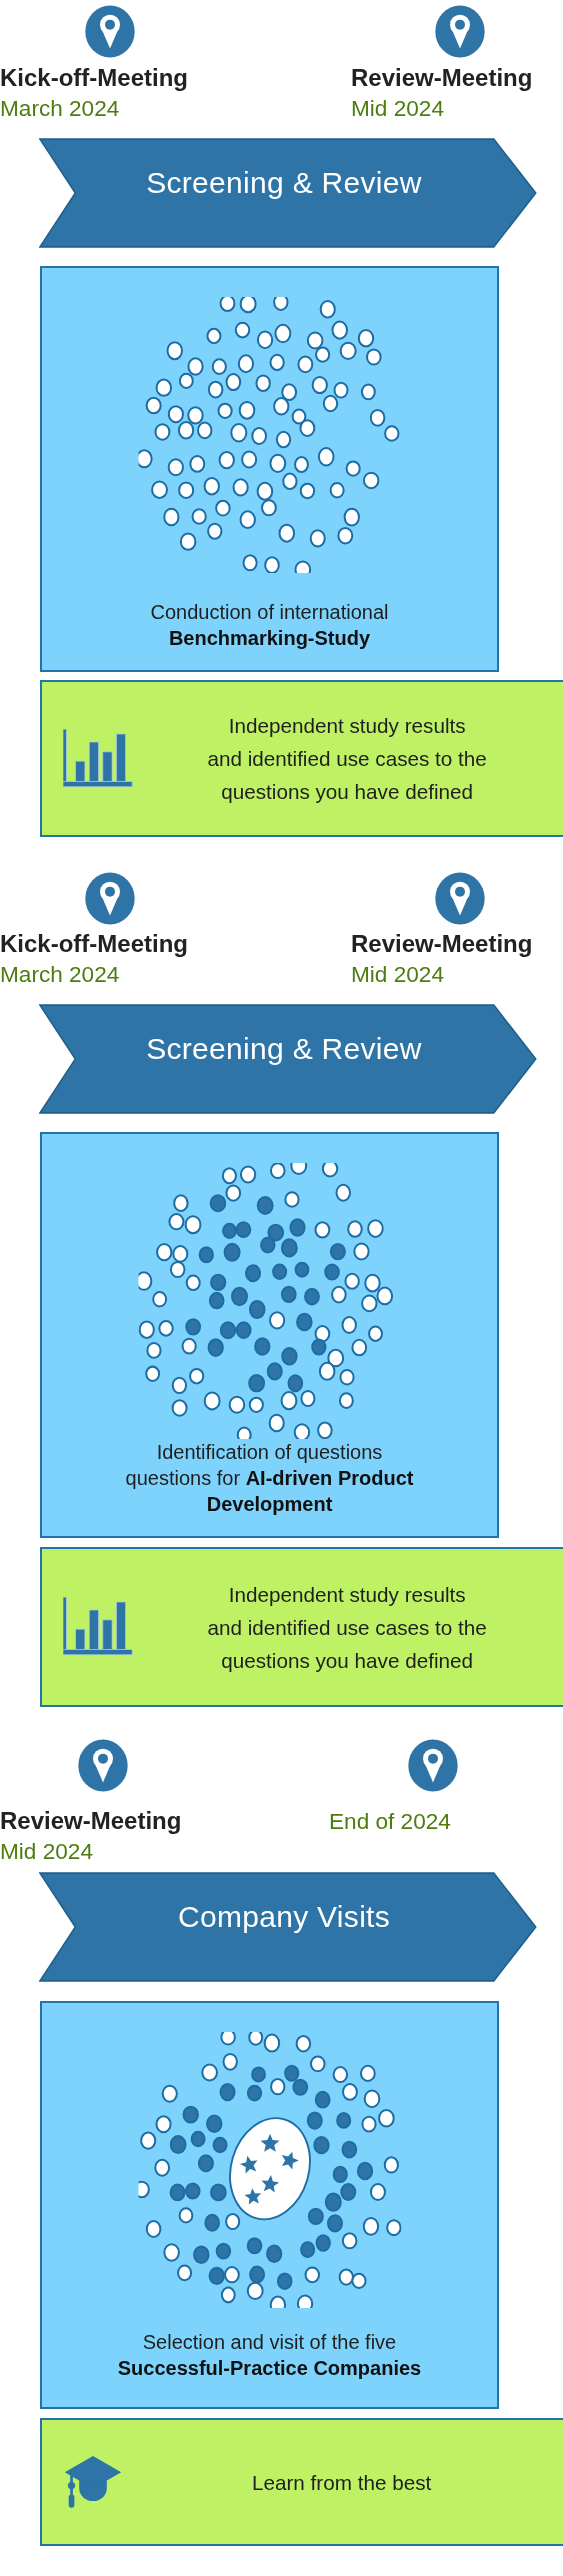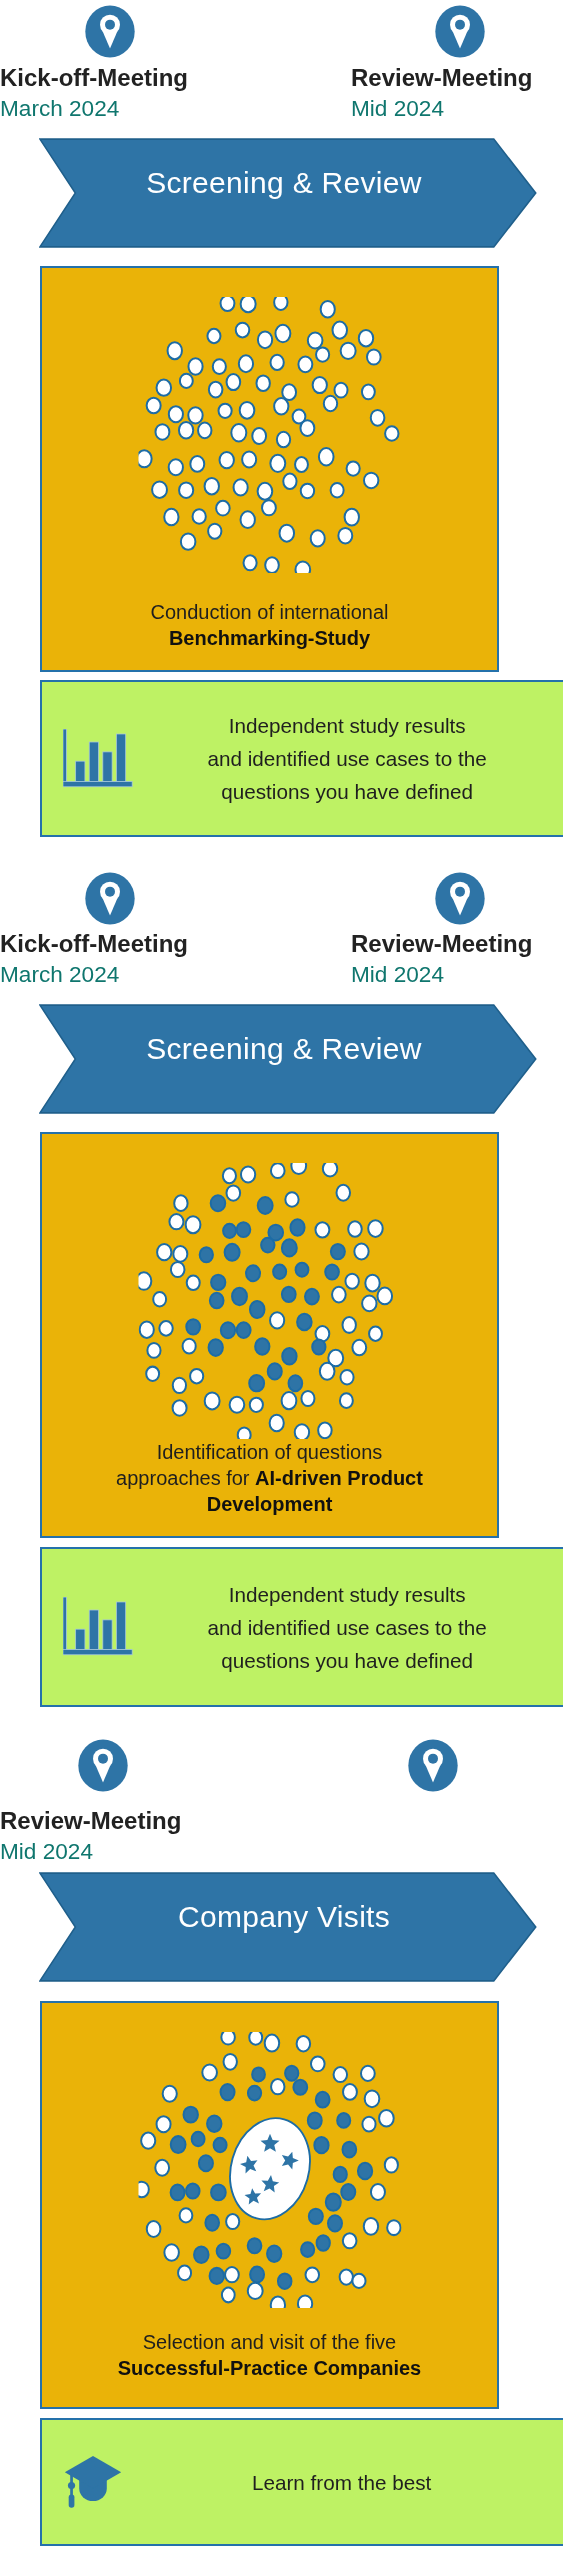--- a/index.html
+++ b/index.html
@@ -17,31 +17,31 @@
   .s2 .pin{top:12.5px;}
   .s3 .pin{top:21px;} .s3 .pin.left{left:78px;} .s3 .pin.right{left:408px;}
 
   .milestone{position:absolute;top:63px;width:219px;text-align:left;}
   .milestone.left{left:0;} .milestone.right{left:351px;}
   .s2 .milestone{top:70px;}
   .s3 .milestone{top:88px;}
   .s3 .milestone.left{left:0;width:207px;}
   .s3 .milestone.right{left:329px;width:213px;}
   .milestone .title{font-size:24px;font-weight:700;color:var(--title);line-height:30px;}
-  .milestone .date{font-size:22.6px;font-weight:400;color:#0f766e;line-height:29px;margin-top:1.3px;}
+  .milestone .date{font-size:22.6px;font-weight:400;color:#4d7c0f;line-height:29px;margin-top:1.3px;}
 
   .banner{position:absolute;left:39px;top:138px;width:498px;height:90px;}
   .s2 .banner{top:145px;} .s3 .banner{top:154px;}
   .banner svg{position:absolute;left:0;top:0;}
   .banner .label{position:absolute;left:36px;right:44px;top:0;height:100%;
     display:flex;align-items:center;justify-content:center;
     color:#fff;font-size:30px;font-weight:400;letter-spacing:0.3px;}
 
   .main-box{position:absolute;left:40px;top:266px;width:459px;height:406px;
-    border:2.5px solid var(--box-border);background:#eab308;box-sizing:border-box;}
+    border:2.5px solid var(--box-border);background:#7dd3fc;box-sizing:border-box;}
   .s2 .main-box{top:273px;} .s3 .main-box{top:283px;height:408px;}
   .dots{position:absolute;left:50%;transform:translateX(-50%);top:29px;}
   .caption{position:absolute;left:0;right:0;bottom:19px;text-align:center;
     font-size:20px;line-height:26px;color:var(--text);}
   .s3 .caption{bottom:26px;}
   .caption b{font-weight:700;color:#111;}
 
   .result-box{position:absolute;left:40px;top:680px;width:554px;height:157px;
     border:2.5px solid var(--box-border);background:#bef264;box-sizing:border-box;
     display:flex;align-items:center;}
@@ -305,21 +305,21 @@
           <ellipse cx="240.3" cy="379.2" rx="11.8" ry="13.7" fill="#ffffff" stroke="#1d6ca5" stroke-width="3.2"></ellipse>
           <ellipse cx="270.6" cy="375.7" rx="10.4" ry="12.0" fill="#ffffff" stroke="#1d6ca5" stroke-width="3.2"></ellipse>
           <ellipse cx="332.0" cy="379.1" rx="10.3" ry="11.7" fill="#ffffff" stroke="#1d6ca5" stroke-width="3.2"></ellipse>
           <ellipse cx="168.8" cy="433.8" rx="10.3" ry="11.9" fill="#ffffff" stroke="#1d6ca5" stroke-width="3.2"></ellipse>
           <ellipse cx="220.7" cy="414.9" rx="11.3" ry="13.2" fill="#ffffff" stroke="#1d6ca5" stroke-width="3.2"></ellipse>
           <ellipse cx="261.0" cy="429.7" rx="11.5" ry="12.7" fill="#ffffff" stroke="#1d6ca5" stroke-width="3.2"></ellipse>
           <ellipse cx="297.7" cy="426.5" rx="10.8" ry="12.5" fill="#ffffff" stroke="#1d6ca5" stroke-width="3.2"></ellipse>
         </svg>
       <div class="caption">
           <div><span>Identification of questions</span></div>
-          <div><span>approaches for </span><b>AI-driven Product</b></div>
+          <div><span>questions for </span><b>AI-driven Product</b></div>
           <div><b>Development</b></div>
         </div>
     </div>
     <div class="result-box">
       <span class="icon">
         <svg width="71" height="60" viewBox="0 0 115 97">
           <rect x="0" y="0" width="5.5" height="89" fill="var(--accent)" stroke="#a9c9e0" stroke-width="1.2"></rect>
           <rect x="0" y="85" width="112" height="8.5" fill="var(--accent)" stroke="#a9c9e0" stroke-width="1.2"></rect>
           <rect x="20.5" y="52" width="15" height="33" fill="var(--accent)" stroke="#a9c9e0" stroke-width="1.2"></rect>
           <rect x="42.5" y="21" width="15" height="64" fill="var(--accent)" stroke="#a9c9e0" stroke-width="1.2"></rect>
@@ -350,20 +350,21 @@
         <polygon points="28,41 52,41 40,69" fill="#fff"></polygon>
         <circle cx="40" cy="31" r="16" fill="#fff"></circle>
         <circle cx="40" cy="31" r="8" fill="var(--accent)"></circle>
       </svg>
     </span>
     <div class="milestone left">
       <div class="title">Review-Meeting</div>
       <div class="date">Mid 2024</div>
     </div>
     <div class="milestone right">
+      <div class="date">End of 2024</div>
     </div>
     <div class="banner">
       <svg width="498" height="110" viewBox="0 0 795 175">
         <polygon points="1.5,1.5 726,1.5 793,87.5 726,173.5 1.5,173.5 58,87.5" fill="var(--accent)" stroke="var(--accent-dark)" stroke-width="2.5"></polygon>
       </svg>
       <span class="label">Company Visits</span>
     </div>
     <div class="main-box">
       <svg class="dots" width="263" height="276" viewBox="0 0 420 440">
           <ellipse cx="143.1" cy="7.9" rx="10.8" ry="11.8" fill="#ffffff" stroke="#1d6ca5" stroke-width="3.2"></ellipse>

